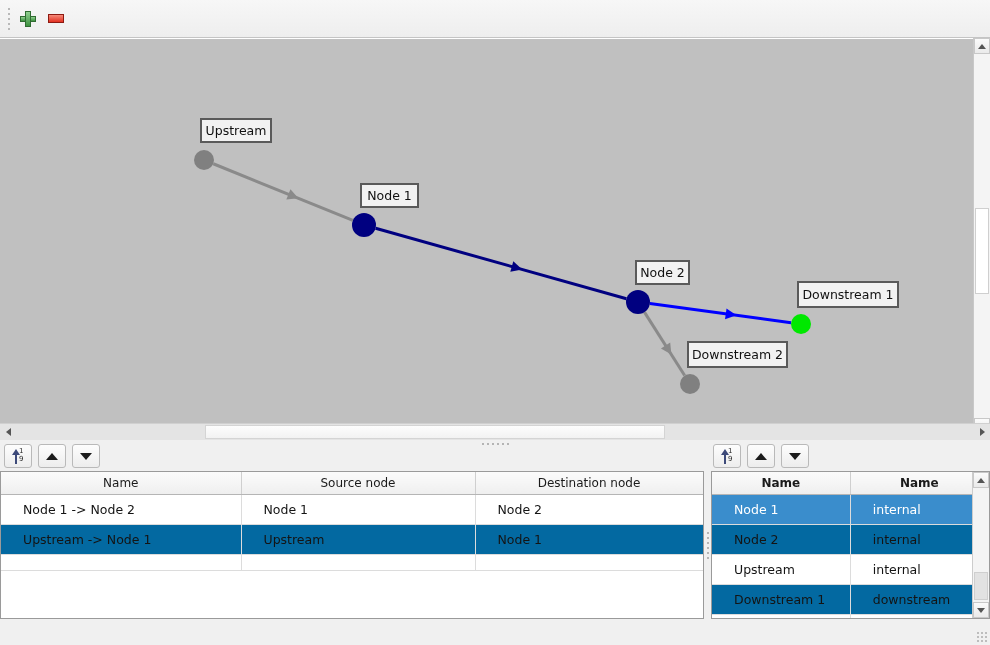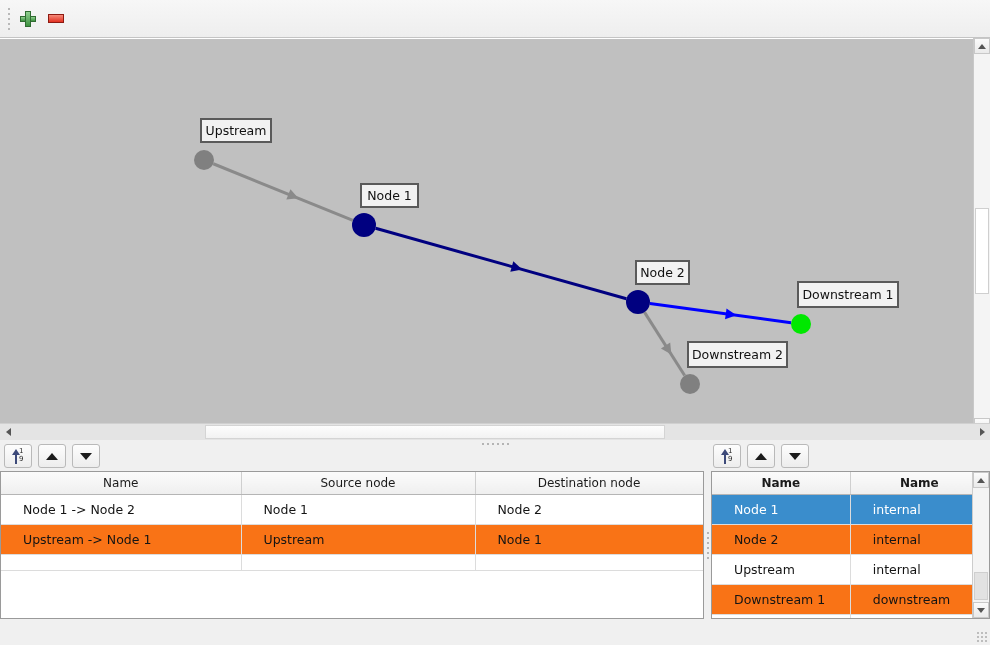--- a/index.html
+++ b/index.html
@@ -263,21 +263,21 @@
     height: 30px;
     border-right: 1px solid #dcdcdc;
     border-bottom: 1px solid #dcdcdc;
     padding: 0 22px;
     font-size: 12.5px;
     color: #141414;
     white-space: nowrap;
     overflow: hidden;
     box-sizing: border-box;
   }
-  table.grid tr.alt td { background: #f97316; }
+  table.grid tr.alt td { background: #0369a1; }
   table.grid tr.sel td {
     background: #3a8dcc;
     color: #ffffff;
   }
   table.grid tr.blank td { height: 14px; }
 
   
   .vscroll-right {
     position: absolute;
     right: 0; top: 0;

